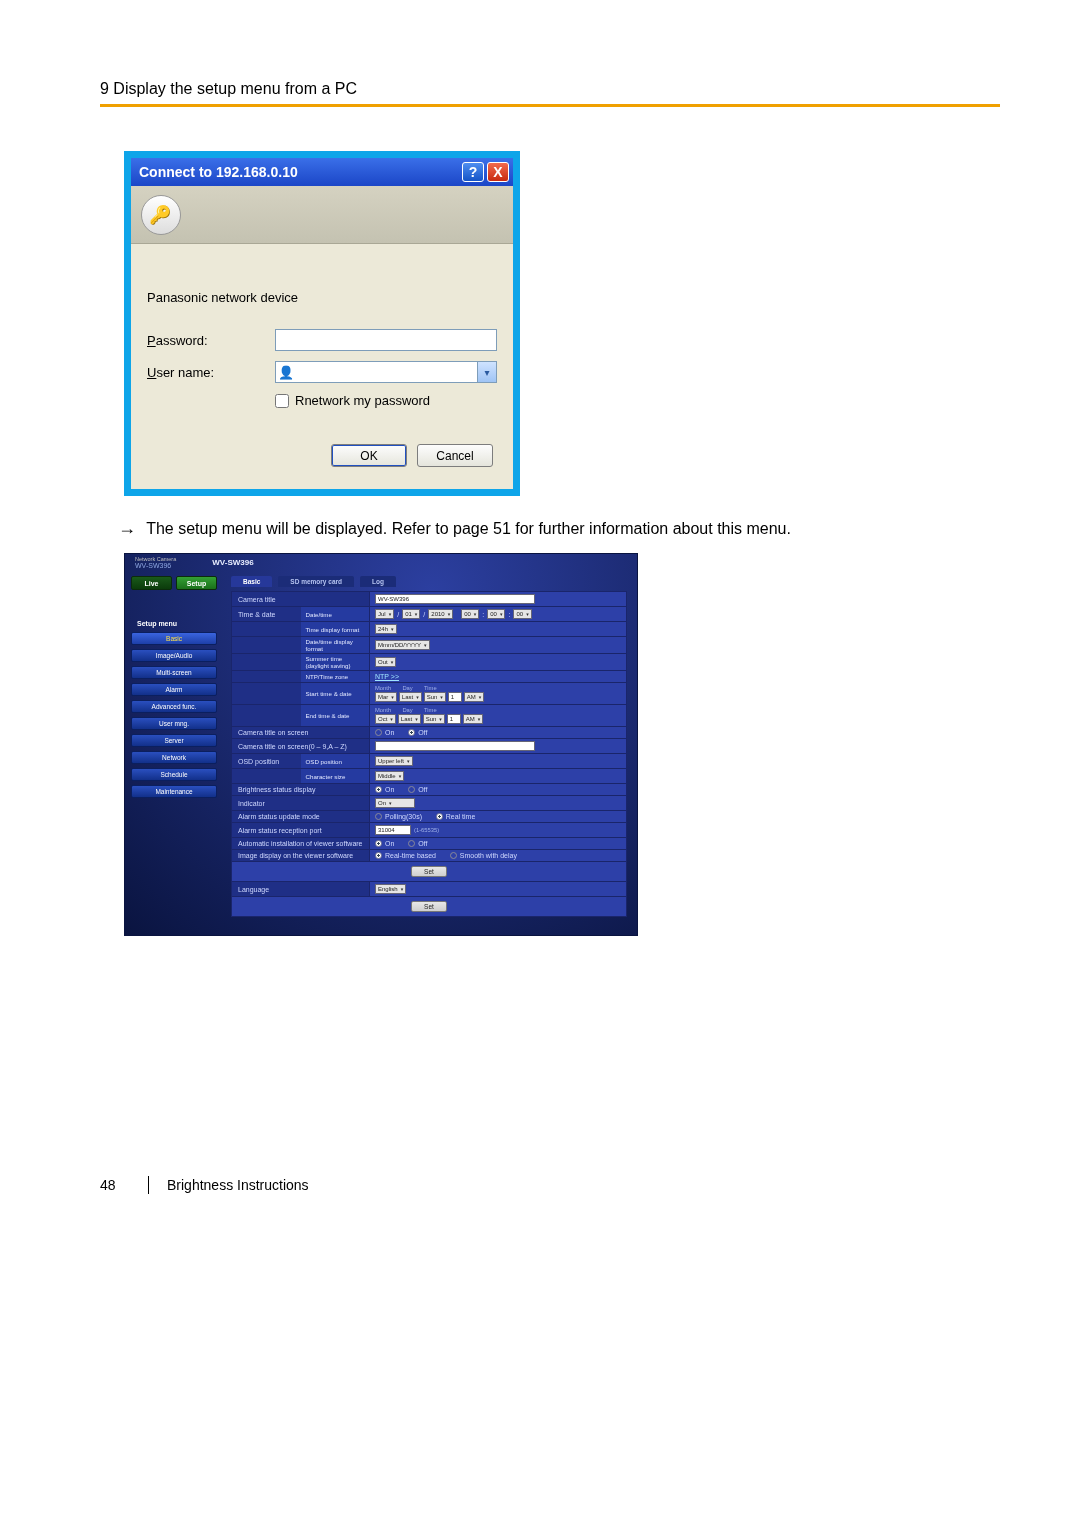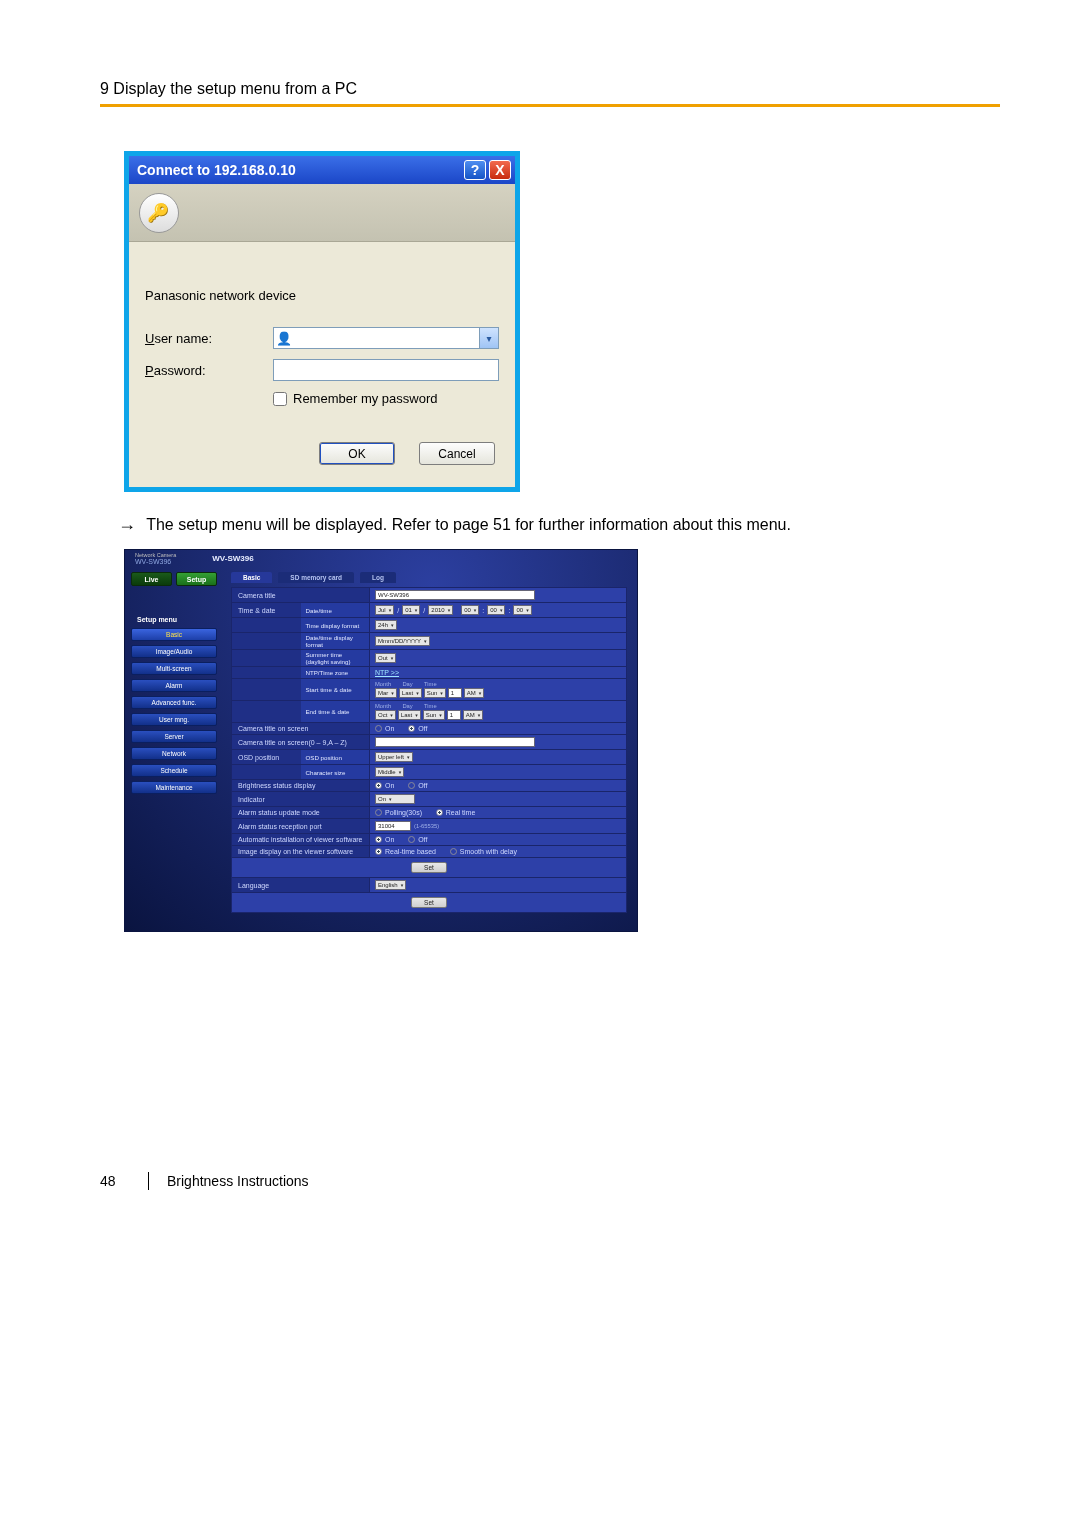--- a/index.html
+++ b/index.html
@@ -1,41 +1,41 @@
 <!DOCTYPE html>
 <html><head>
 <meta charset="utf-8">
 <style>
   * { box-sizing: border-box; margin: 0; padding: 0; }
   body { font-family: Arial, sans-serif; background: #fff; width: 1080px; }
   .page { padding: 80px 80px 40px 100px; }
   .section-title { font-size: 16px; font-weight: normal; padding-bottom: 6px; }
   .orange-rule { height: 3px; background: #f0a000; margin-bottom: 44px; }
   .dialog-wrap { margin-left: 24px; }
-  .dialog { width: 396px; border: 5px solid #0ea5e9; background: #ece9d8; margin-bottom: 22px; }
+  .dialog { width: 396px; border: 7px solid #0ea5e9; background: #ece9d8; margin-bottom: 22px; }
   .dialog-titlebar { height: 28px; background: linear-gradient(#3a6fe8,#1b46c7); display: flex; align-items: center; padding: 0 4px 0 8px; }
   .dialog-title { color: #fff; font-weight: bold; font-size: 14px; flex: 1; }
   .tb-btn { width: 22px; height: 20px; margin-left: 3px; border: 1px solid #fff; border-radius: 3px; display: flex; align-items: center; justify-content: center; color: #fff; font-weight: bold; font-size: 14px; }
   .help-btn { background: linear-gradient(#4f8ef0,#1554c7); }
   .close-btn { background: linear-gradient(#f26b4e,#c82a0f); }
   .dialog-banner { height: 58px; background: linear-gradient(180deg,#d5d2c1,#c4c2b1); border-bottom: 1px solid #a9a795; display: flex; align-items: center; padding-left: 10px; }
   .key-icon { width: 40px; height: 40px; border: 1px solid #999; border-radius: 20px; background: linear-gradient(#fff,#ddd); display: flex; align-items: center; justify-content: center; color: #b08a2a; font-size: 18px; }
   .dialog-body { padding: 46px 16px 22px 16px; font-size: 13px; }
   .dialog-body .realm { margin-bottom: 24px; }
   .form-row { display: flex; align-items: center; margin-bottom: 10px; }
   .form-row .lbl { width: 128px; }
   .form-row .lbl .ul { text-decoration: underline; }
   .text-input { flex: 1; height: 22px; border: 1px solid #7e9db9; background: #fff; padding: 0 4px; }
   .combo { position: relative; flex: 1; display: flex; }
   .combo input { width: 100%; height: 22px; border: 1px solid #7e9db9; padding: 0 22px 0 24px; }
   .combo .input-icon { position: absolute; left: 3px; top: 3px; width: 16px; height: 16px; display: flex; align-items: center; justify-content: center; color: #7a5b00; }
   .combo .drop { position: absolute; right: 1px; top: 1px; width: 19px; height: 20px; background: linear-gradient(#cfe3ff,#9fc4f5); border-left: 1px solid #7e9db9; display: flex; align-items: center; justify-content: center; color: #2a5aa0; font-size: 10px; }
   .remember-row { margin-left: 128px; display: flex; align-items: center; margin-top: 8px; }
   .remember-row input { width: 14px; height: 14px; margin-right: 6px; border: 1px solid #7e9db9; background: #fff; }
-  .dialog-actions { display: flex; justify-content: flex-end; gap: 24px; padding-right: 4px; padding-top: 36px; }
+  .dialog-actions { display: flex; justify-content: flex-end; gap: 10px; padding-right: 4px; padding-top: 36px; }
   .win-btn { width: 76px; height: 23px; border: 1px solid #7d7d7d; background: linear-gradient(#fdfdfd,#e5e5dc); border-radius: 3px; font-size: 12px; }
   .ok-btn { box-shadow: 0 0 0 1px #2050c0 inset; }
   .result-line { font-size: 16px; margin: 6px 0 14px 18px; }
   .result-line .arrow { font-size: 18px; margin-right: 6px; }
 
   
   .setup { width: 514px; margin-left: 24px; background: radial-gradient(circle at 60% 10%, #2c3fa0, #0a1440); color: #cfd8ff; font-size: 7px; border: 1px solid #0a1440; }
   .setup-header { display: flex; align-items: center; height: 16px; }
   .setup-header .h1 { color: #8ea6e0; padding-left: 10px; }
   .setup-header .tag { color: #bfbfbf; font-size: 5.5px; }
@@ -86,34 +86,34 @@
         <div class="dialog-title">Connect to 192.168.0.10</div>
         <div class="tb-btn help-btn">?</div>
         <div class="tb-btn close-btn">X</div>
       </div>
       <div class="dialog-banner">
         <div class="key-icon">🔑</div>
       </div>
       <div class="dialog-body">
         <div class="realm">Panasonic network device</div>
         <div class="form-row">
+          <div class="lbl"><span class="ul">P</span><span>assword:</span></div>
+          <input class="text-input" type="password" value="" style="">
+        </div>
+        <div class="form-row">
           <div class="lbl"><span class="ul">U</span><span>ser name:</span></div>
           <div class="combo">
             <input type="text" value="" style="">
             <span class="input-icon">👤</span>
             <span class="drop">▾</span>
           </div>
         </div>
-        <div class="form-row">
-          <div class="lbl"><span class="ul">P</span><span>assword:</span></div>
-          <input class="text-input" type="password" value="" style="">
-        </div>
         <div class="remember-row">
           <input type="checkbox" style="">
-          <span><span class="ul">R</span><span>emember my password</span></span>
+          <span><span class="ul">R</span><span>network my password</span></span>
         </div>
         <div class="dialog-actions">
           <button class="win-btn ok-btn">OK</button>
           <button class="win-btn">Cancel</button>
         </div>
       </div>
     </div>
   </div>
 
   <div class="result-line">

